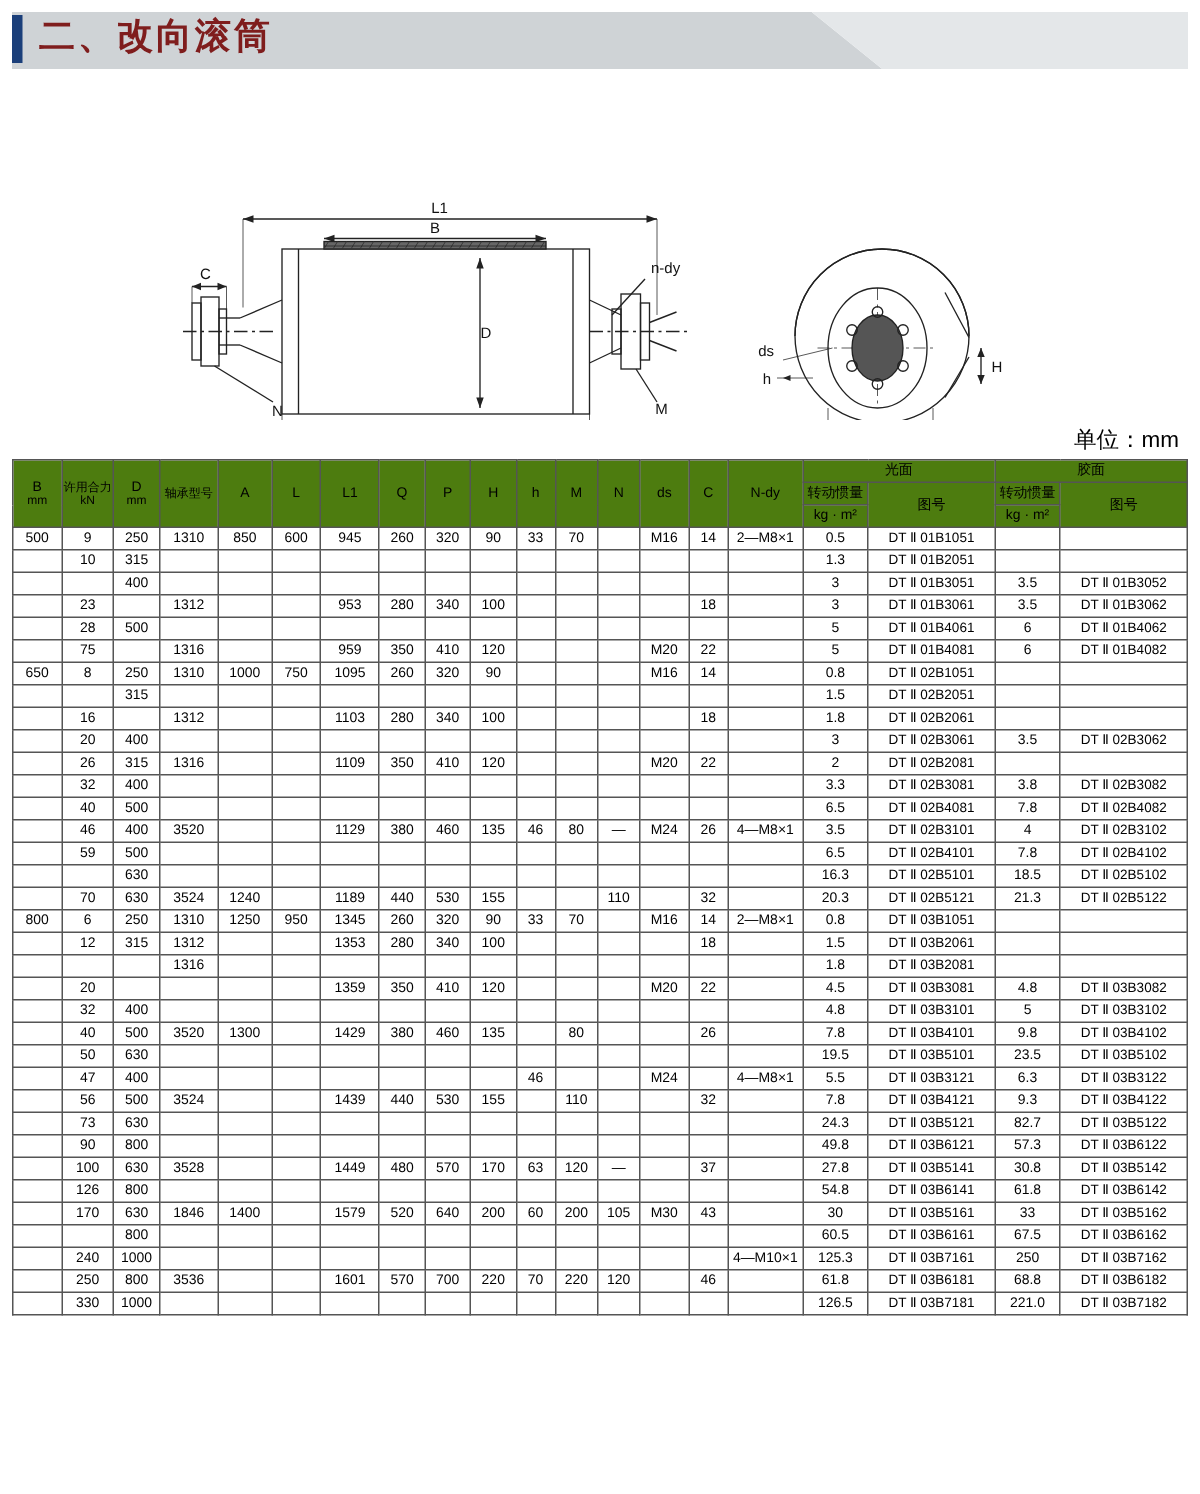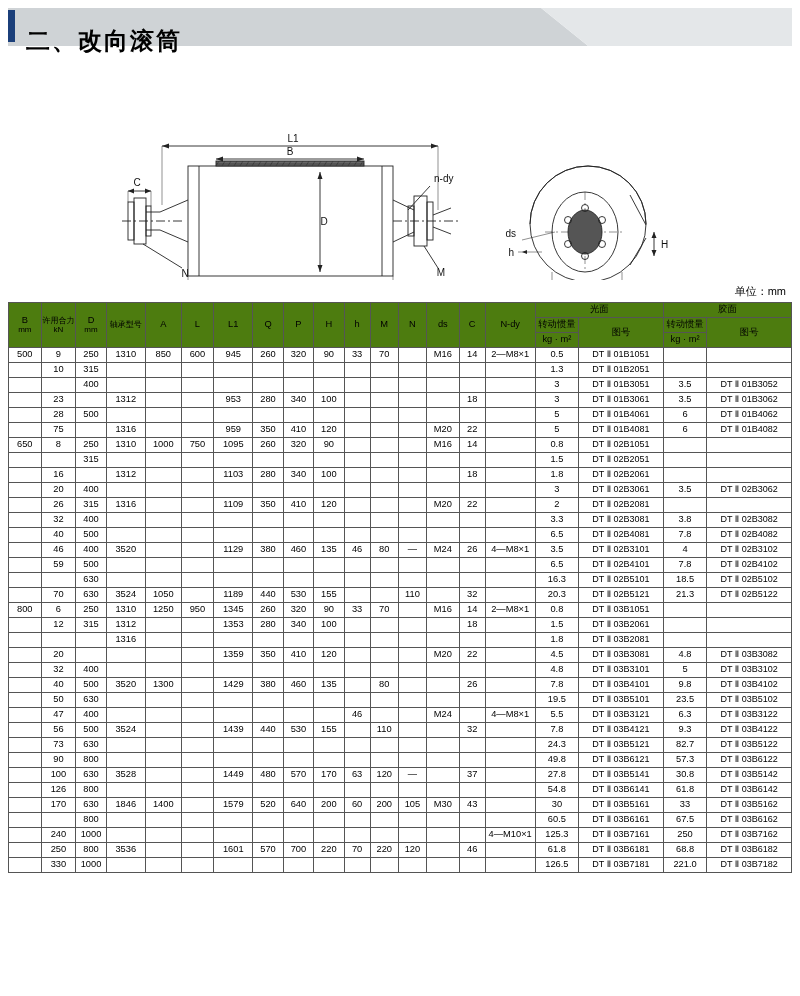--- a/index.html
+++ b/index.html
@@ -37,39 +37,39 @@
     clip-path: polygon(68% 0, 100% 0, 100% 100%, 74% 100%);
   }
   .header-accent {
     position: absolute;
     left: 0; top: 2px;
     width: 7px; height: 32px;
     background: #1b3f7a;
   }
   .header-title {
     position: absolute;
-    left: 18px; top: 17px;
+    left: 18px; top: 1px;
     font-size: 24px;
     font-weight: bold;
     letter-spacing: 2px;
     line-height: 32px;
-    color: #000000;
+    color: #7f1d1d;
   }
 
   
   .figure-area {
     position: relative;
     height: 222px;
     margin: 4px 10px 0 10px;
   }
   .figure-area svg { display:block; }
 
   .unit-line {
     text-align: right;
-    font-size: 11px;
+    font-size: 15px;
     padding: 2px 14px 3px 0;
   }
 
   
   .table-wrap { padding: 0 8px 6px 8px; }
   table.spec {
     border-collapse: collapse;
     width: 100%;
     table-layout: fixed;
     font-size: 9.3px;
@@ -672,21 +672,21 @@
           <td>16.3</td>
           <td class="small nowrap">DT Ⅱ 02B5101</td>
           <td>18.5</td>
           <td class="small nowrap">DT Ⅱ 02B5102</td>
         </tr>
         <tr>
           <td></td>
           <td>70</td>
           <td>630</td>
           <td>3524</td>
-          <td>1050</td>
+          <td>1240</td>
           <td></td>
           <td>1189</td>
           <td>440</td>
           <td>530</td>
           <td>155</td>
           <td></td>
           <td></td>
           <td>110</td>
           <td></td>
           <td>32</td>

